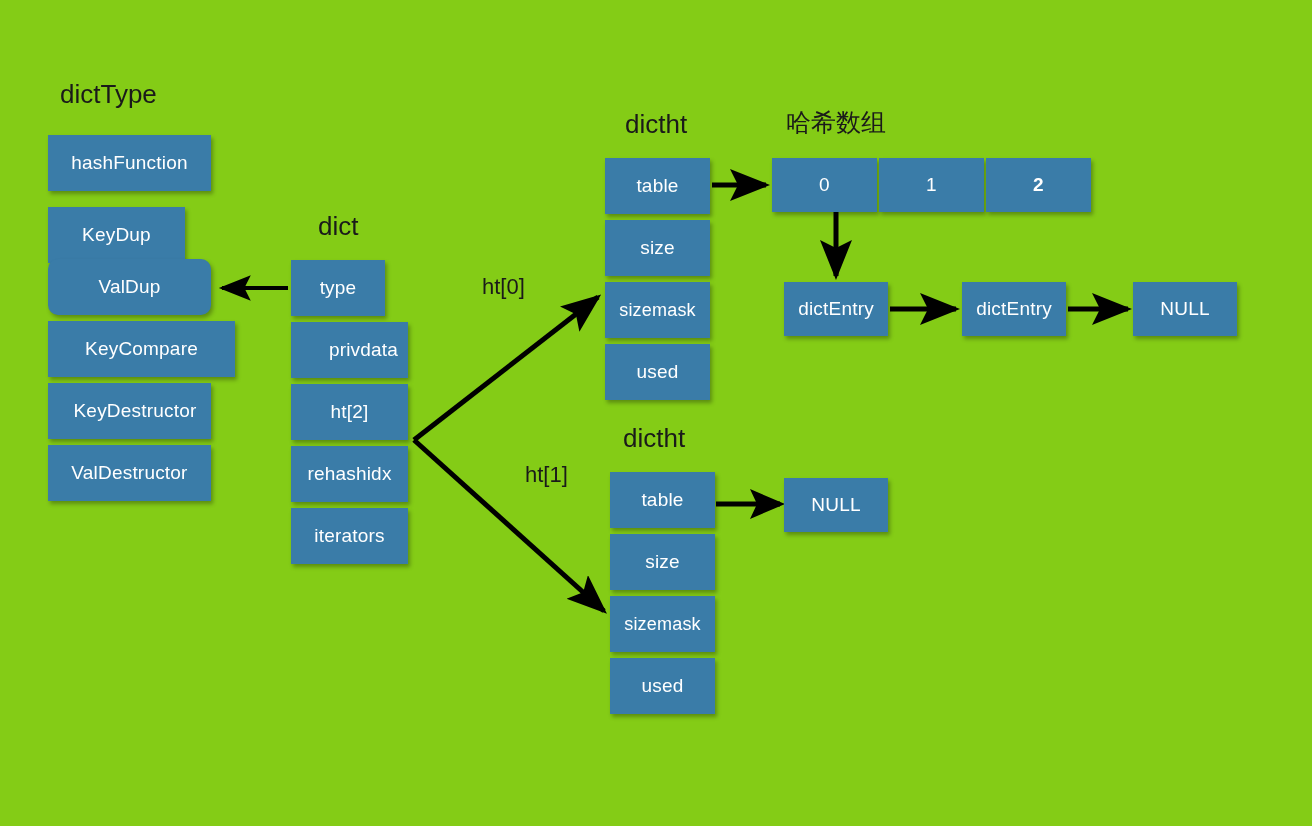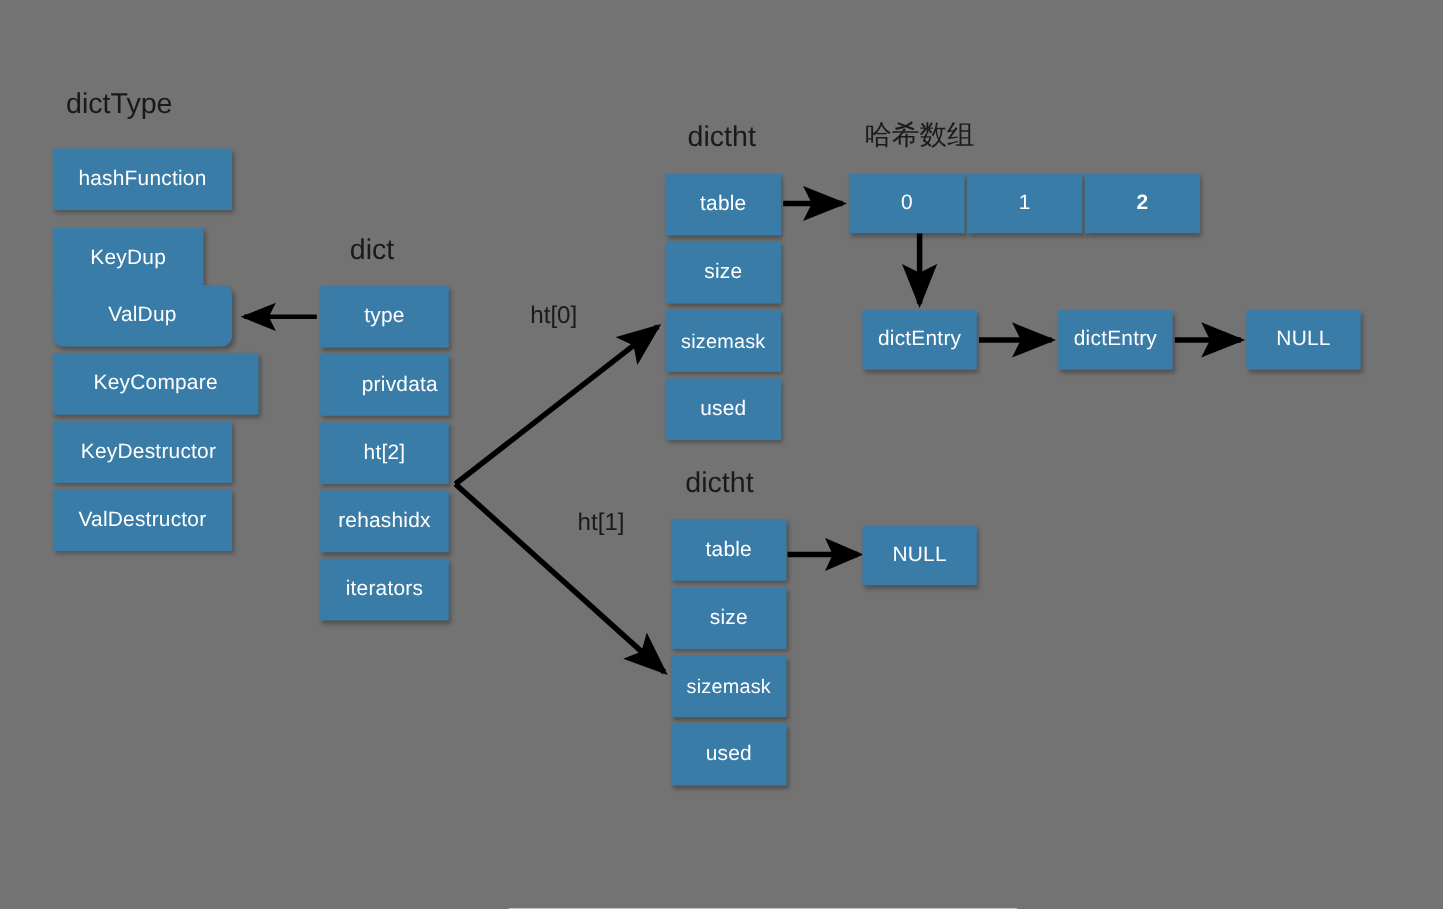--- a/index.html
+++ b/index.html
@@ -7,21 +7,21 @@
     padding: 0;
     background: #ffffff;
   }
   body {
     font-family: "Liberation Sans", "DejaVu Sans", sans-serif;
   }
   #canvas {
     position: relative;
     width: 1312px;
     height: 826px;
-    background: #737373;
+    background: #84cc16;
     overflow: hidden;
   }
   
   .box {
     position: absolute;
     background: #3a7ca8;
     color: #ffffff;
     display: flex;
     align-items: center;
     justify-content: center;
@@ -124,21 +124,21 @@
 
   <div class="edge-label" style="left:525px; top:462px;">ht[1]</div>
 
   <div class="box" style="left:48px; top:135px; width:163px; height:56px;">hashFunction</div>
   <div class="box" style="left:48px; top:207px; width:137px; height:56px;">KeyDup</div>
   <div class="box" style="left:48px; top:259px; width:163px; height:56px;border-radius:10px;">ValDup</div>
   <div class="box" style="left:48px; top:321px; width:187px; height:56px;">KeyCompare</div>
   <div class="box" style="left:48px; top:383px; width:163px; height:56px;padding-left:11px;">KeyDestructor</div>
   <div class="box" style="left:48px; top:445px; width:163px; height:56px;">ValDestructor</div>
 
-  <div class="box" style="left:291px; top:260px; width:117px; height:56px;">type</div>
+  <div class="box" style="left:291px; top:260px; width:94px; height:56px;">type</div>
   <div class="box" style="left:291px; top:322px; width:117px; height:56px;padding-left:28px;">privdata</div>
   <div class="box" style="left:291px; top:384px; width:117px; height:56px;">ht[2]</div>
   <div class="box" style="left:291px; top:446px; width:117px; height:56px;">rehashidx</div>
   <div class="box" style="left:291px; top:508px; width:117px; height:56px;">iterators</div>
 
   <div class="box" style="left:605px; top:158px; width:105px; height:56px;">table</div>
   <div class="box" style="left:605px; top:220px; width:105px; height:56px;">size</div>
   <div class="box small" style="left:605px; top:282px; width:105px; height:56px;">sizemask</div>
   <div class="box" style="left:605px; top:344px; width:105px; height:56px;">used</div>
 

